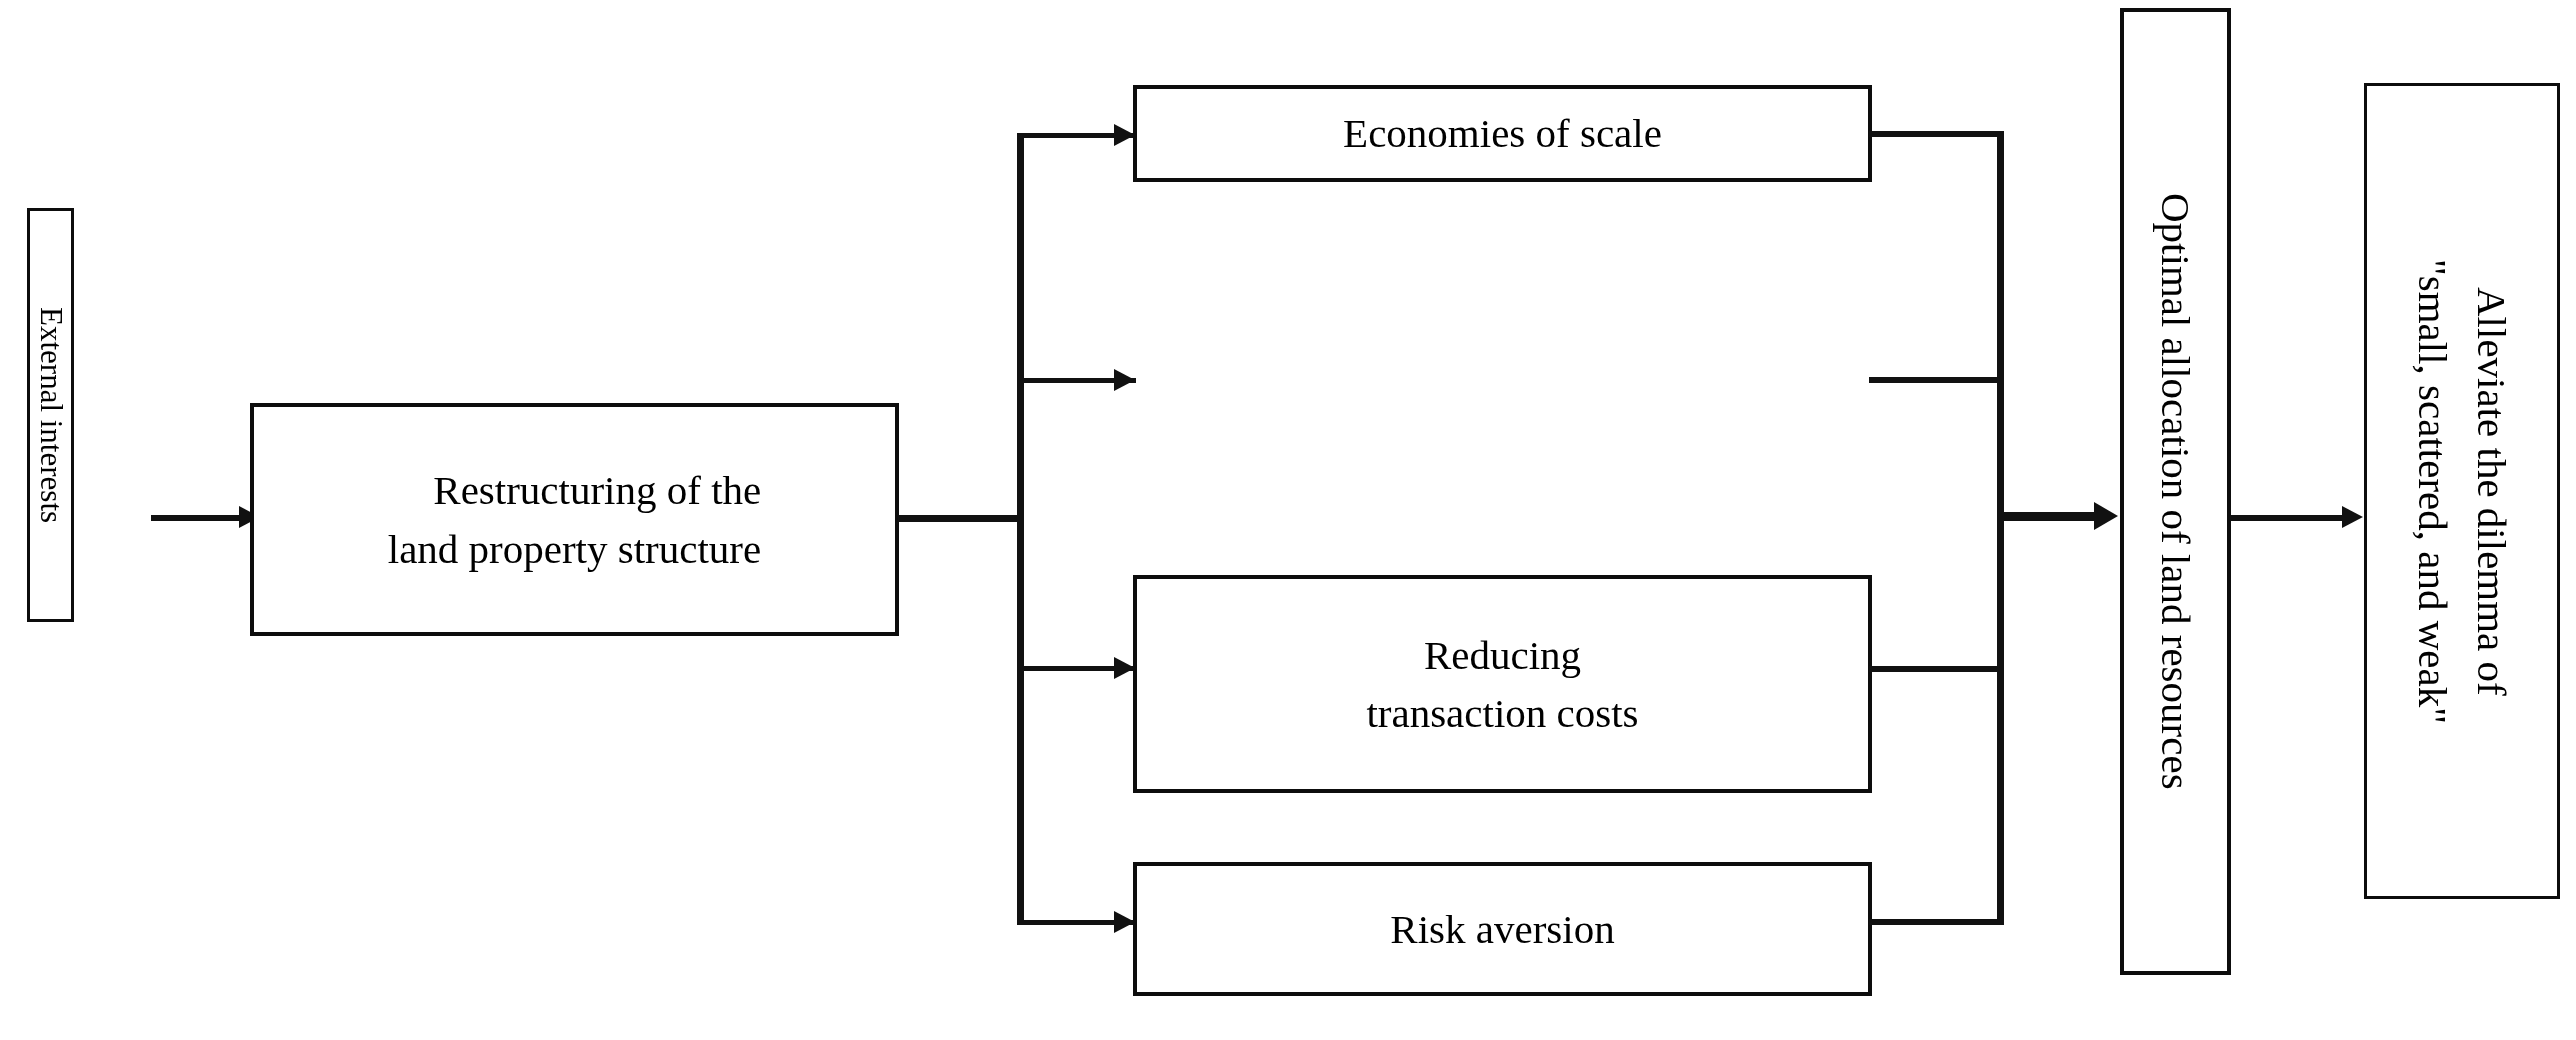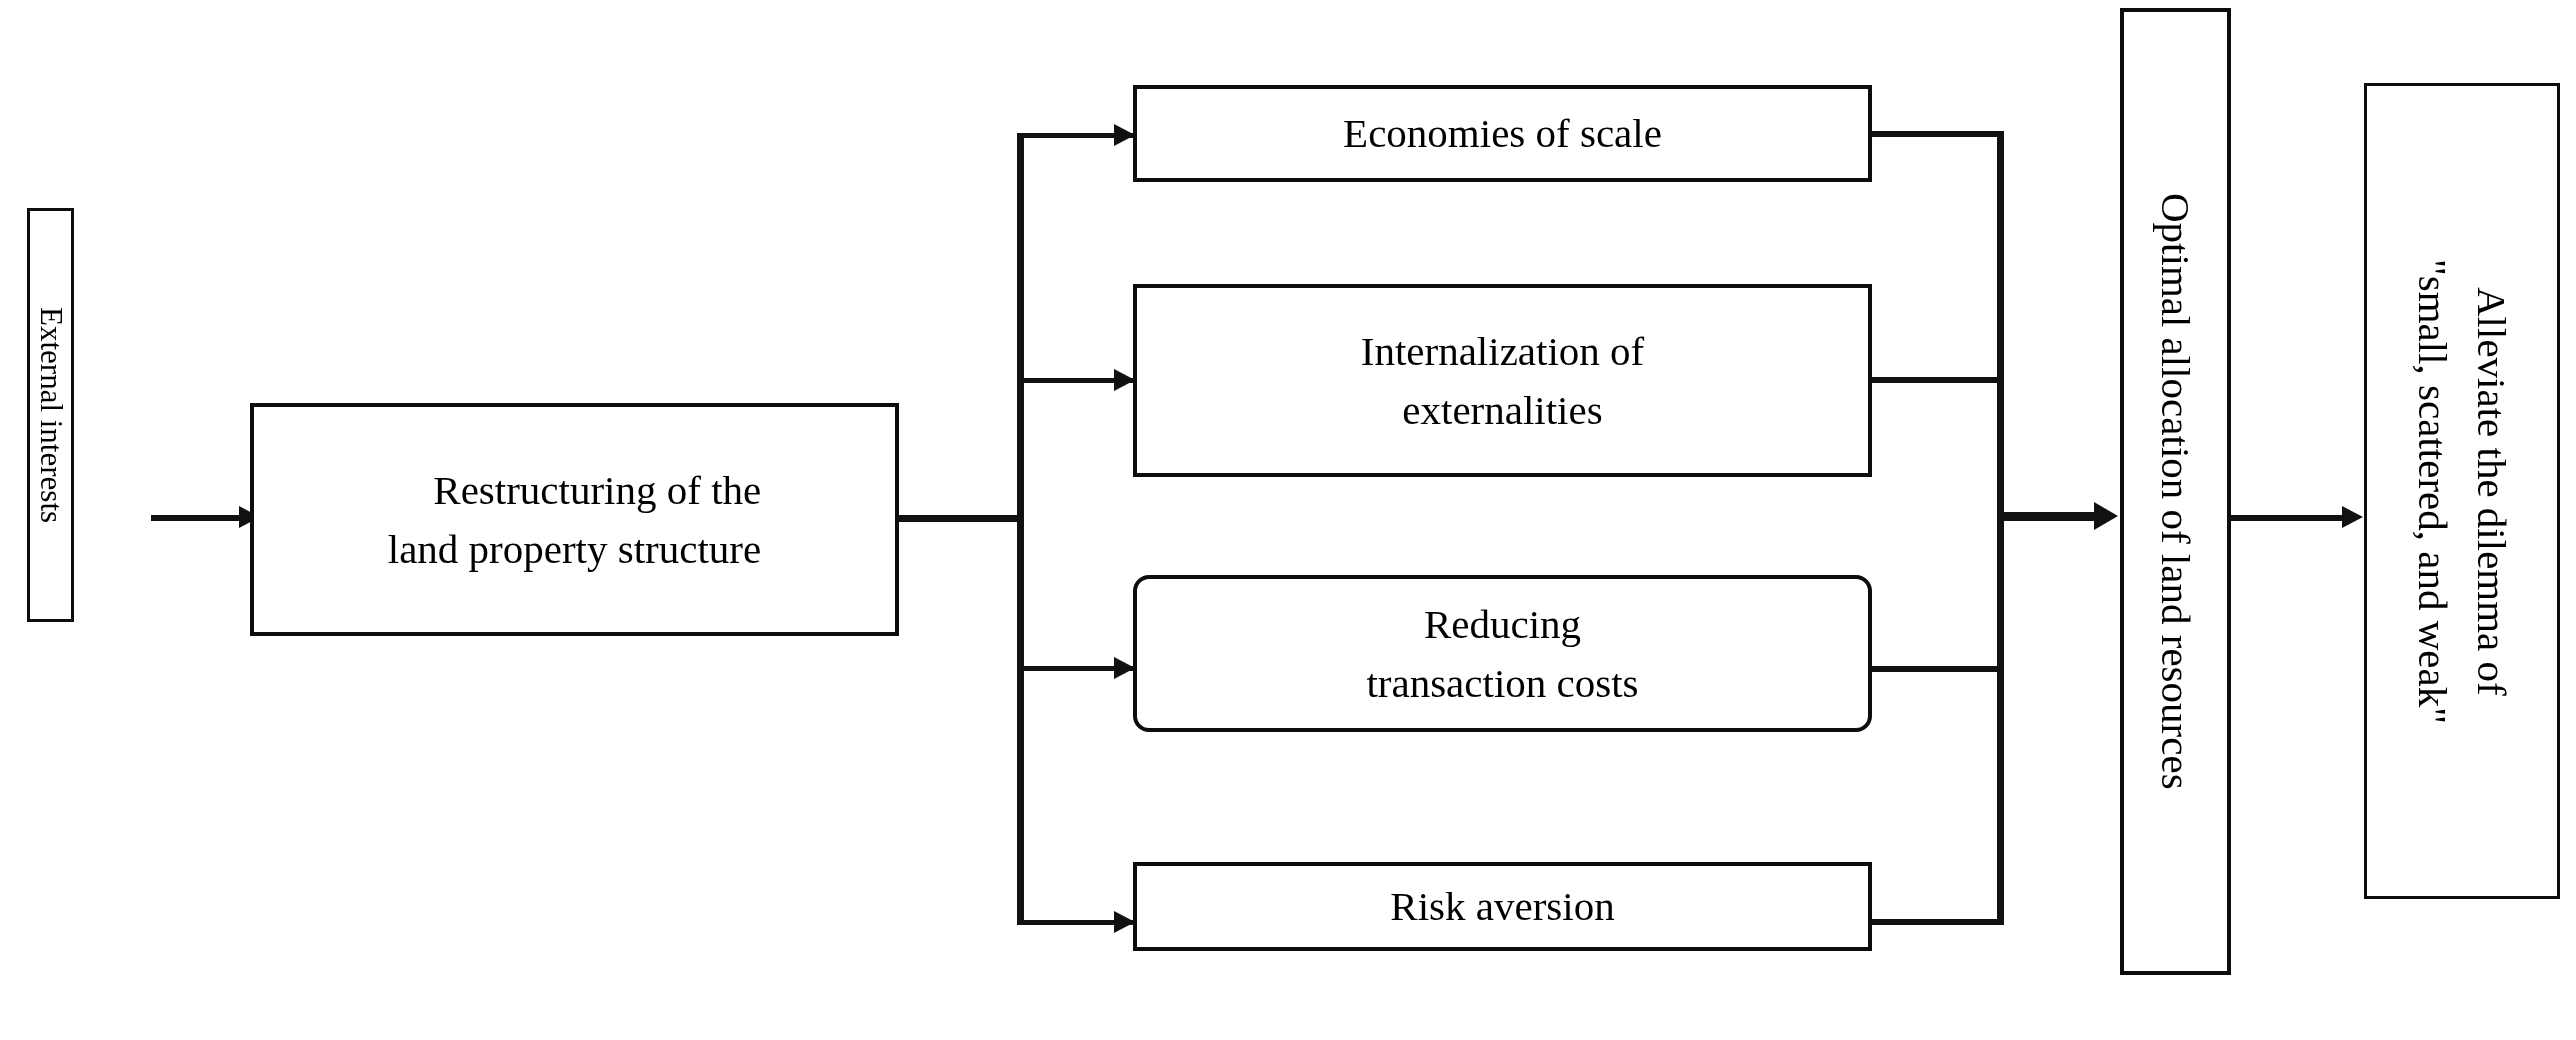--- a/index.html
+++ b/index.html
@@ -92,31 +92,27 @@
   <div class="hline" style="left:1022px; top:666px; width:114px; height:4.9px;"></div>
   <div class="arrowhead thin" style="left:1114px; top:657px;"></div>
 
   <div class="hline" style="left:1022px; top:920px; width:114px; height:4.9px;"></div>
   <div class="arrowhead thin" style="left:1114px; top:911px;"></div>
 
   <div class="box" style="left:1133px; top:85px; width:739px; height:97px; font-size:41px;">
     <span class="box-label">Economies of scale</span>
   </div>
 
-  <div class="box" style="left:1133px; top:284px; width:739px; height:193px; font-size:41px;">
-    <span class="box-label">Internalization of
-externalities</span>
-  </div>
 
-  <div class="box" style="left:1133px; top:575px; width:739px; height:157px; font-size:41px;border-radius:16px;">
+  <div class="box" style="left:1133px; top:575px; width:739px; height:218px; font-size:41px;">
     <span class="box-label">Reducing
 transaction costs</span>
   </div>
 
-  <div class="box" style="left:1133px; top:862px; width:739px; height:89px; font-size:41px;">
+  <div class="box" style="left:1133px; top:862px; width:739px; height:134px; font-size:41px;">
     <span class="box-label">Risk aversion</span>
   </div>
 
   <div class="hline" style="left:1869px; top:131px; width:134px; height:5.7px;"></div>
   <div class="hline" style="left:1869px; top:377px; width:134px; height:5.7px;"></div>
   <div class="hline" style="left:1869px; top:666px; width:134px; height:5.7px;"></div>
   <div class="hline" style="left:1869px; top:919px; width:134px; height:5.7px;"></div>
 
   <div class="vline" style="left:1997px; top:131px; width:6.5px; height:794px;"></div>
 

